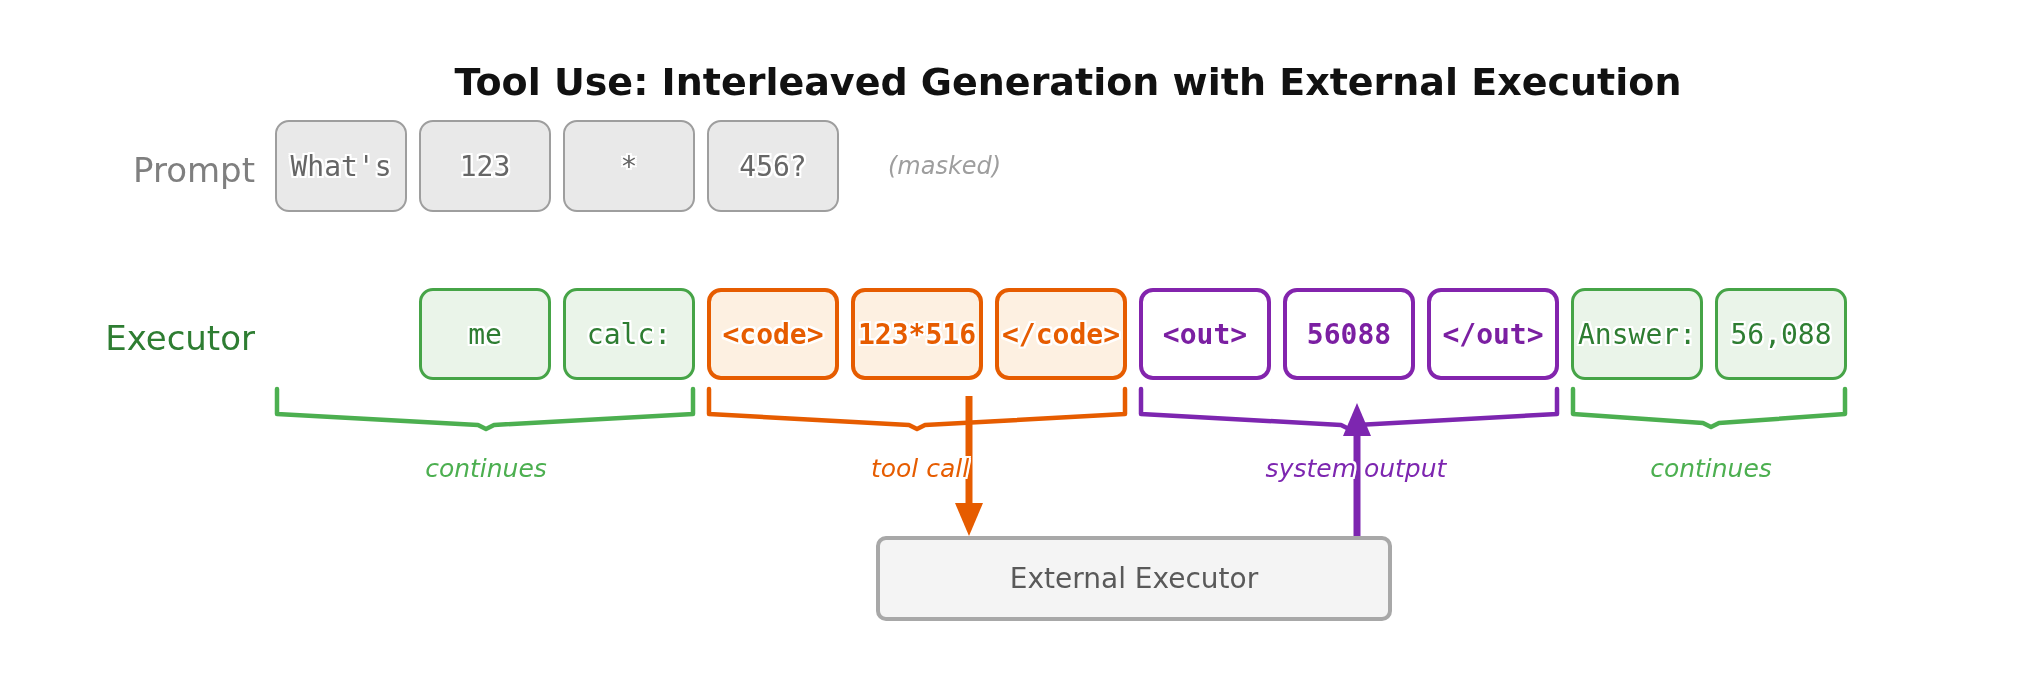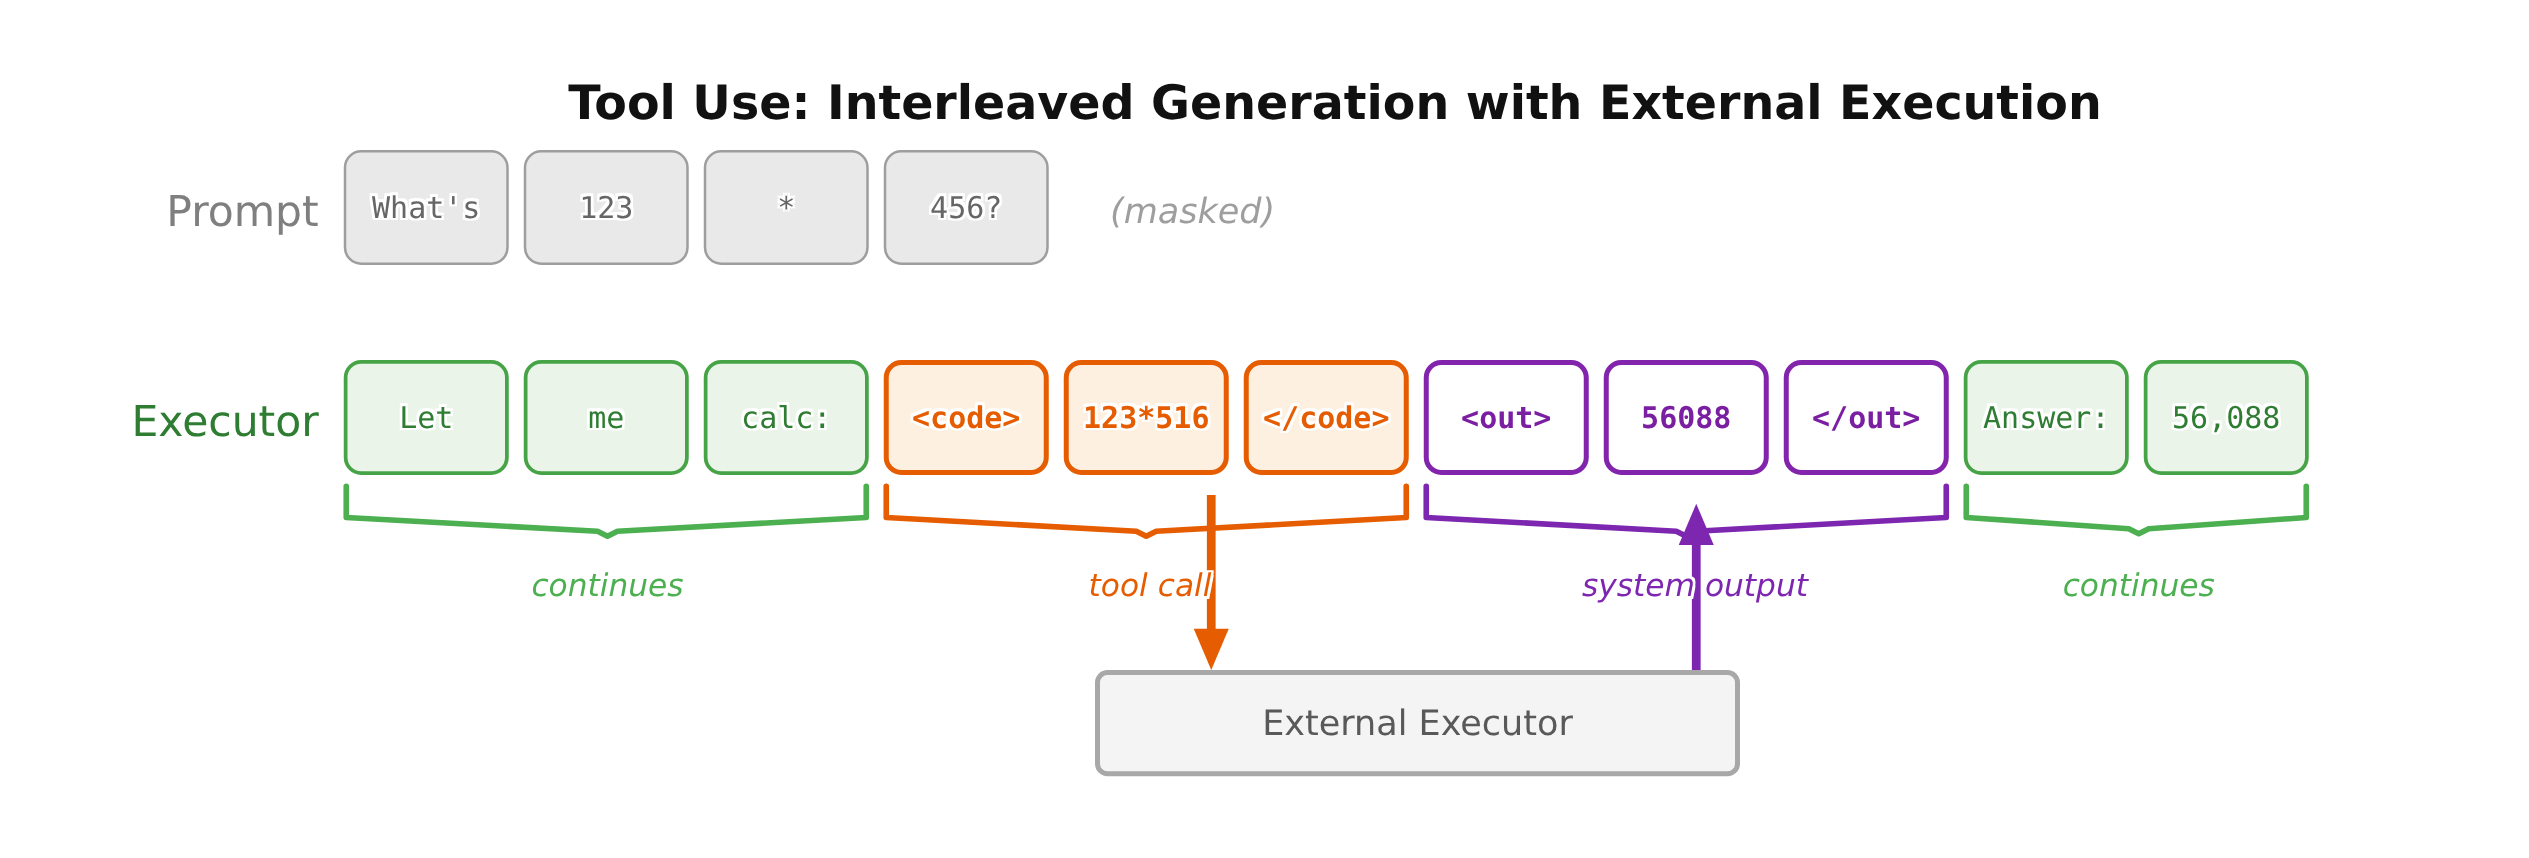--- a/index.html
+++ b/index.html
@@ -6,34 +6,34 @@
   #stage{position:relative;width:2023px;height:686px;background:#fff;overflow:hidden;
          font-family:"DejaVu Sans",sans-serif;}
   .title{position:absolute;left:1068px;top:24px;transform:translateX(-50%);
          font-size:38px;font-weight:bold;color:#111;white-space:nowrap;margin-top:36px;}
   .rowlabel{position:absolute;left:0;width:255px;text-align:right;
             font-size:34px;font-weight:normal;white-space:nowrap;}
   .rowlabel.prompt{top:150px;color:var(--c-gray_label);}
   .rowlabel.response{top:318px;color:var(--c-green_text);}
   .token{position:absolute;width:132px;height:92px;box-sizing:border-box;
          display:flex;align-items:center;justify-content:center;
-         font-family:"DejaVu Sans Mono",monospace;font-size:24px;
+         font-family:"DejaVu Sans Mono",monospace;font-size:28px;
          border-radius:14px;white-space:nowrap;z-index:3;
          text-shadow:-2px -2px 0 #fff,2px -2px 0 #fff,-2px 2px 0 #fff,2px 2px 0 #fff,
                      0 -2px 0 #fff,0 2px 0 #fff,-2px 0 0 #fff,2px 0 0 #fff;}
   .token.prompt-tk{top:120px;background:var(--c-gray_bg);
          border:2.5px solid var(--c-gray_border);color:var(--c-gray_text);}
   .token.resp{top:288px;}
   .token.green{background:var(--c-green_bg);border:3px solid var(--c-green_border);
          color:var(--c-green_text);}
   .token.orange{background:var(--c-orange_bg);border:4px solid var(--c-orange);
          color:var(--c-orange);font-weight:bold;}
   .token.purple{background:var(--c-purple_bg);border:4px solid var(--c-purple_border);
          color:var(--c-purple);font-weight:bold;}
-  .masked{position:absolute;left:888px;top:152px;font-size:28px;font-style:italic;
+  .masked{position:absolute;left:888px;top:152px;font-size:24px;font-style:italic;
           color:var(--c-gray_border);}
   svg.overlay{position:absolute;left:0;top:0;z-index:1;}
   .annot{position:absolute;top:454px;transform:translateX(-50%);font-size:25px;
          font-style:italic;white-space:nowrap;z-index:2;
          text-shadow:-2px -2px 0 #fff,2px -2px 0 #fff,-2px 2px 0 #fff,2px 2px 0 #fff,
                      0 -2px 0 #fff,0 2px 0 #fff,-2px 0 0 #fff,2px 0 0 #fff;}
   .annot.g{color:var(--c-green_accent);}
   .annot.o{color:var(--c-orange);}
   .annot.p{color:var(--c-purple_accent);}
   .executor{position:absolute;left:876px;top:536px;width:516px;height:85px;
@@ -52,21 +52,20 @@
   <div class="title">Tool Use: Interleaved Generation with External Execution</div>
 
   <div class="rowlabel prompt">Prompt</div>
   <div class="token prompt-tk" style="left:275px">What's</div>
   <div class="token prompt-tk" style="left:419px">123</div>
   <div class="token prompt-tk" style="left:563px">*</div>
   <div class="token prompt-tk" style="left:707px">456?</div>
   <div class="masked">(masked)</div>
 
   <div class="rowlabel response">Executor</div>
-  <div class="token resp green" style="left:275px">Let</div>
   <div class="token resp green" style="left:419px">me</div>
   <div class="token resp green" style="left:563px">calc:</div>
   <div class="token resp orange" style="left:707px">&lt;code&gt;</div>
   <div class="token resp orange" style="left:851px">123*516</div>
   <div class="token resp orange" style="left:995px">&lt;/code&gt;</div>
   <div class="token resp purple" style="left:1139px">&lt;out&gt;</div>
   <div class="token resp purple" style="left:1283px">56088</div>
   <div class="token resp purple" style="left:1427px">&lt;/out&gt;</div>
   <div class="token resp green" style="left:1571px">Answer:</div>
   <div class="token resp green" style="left:1715px">56,088</div>

